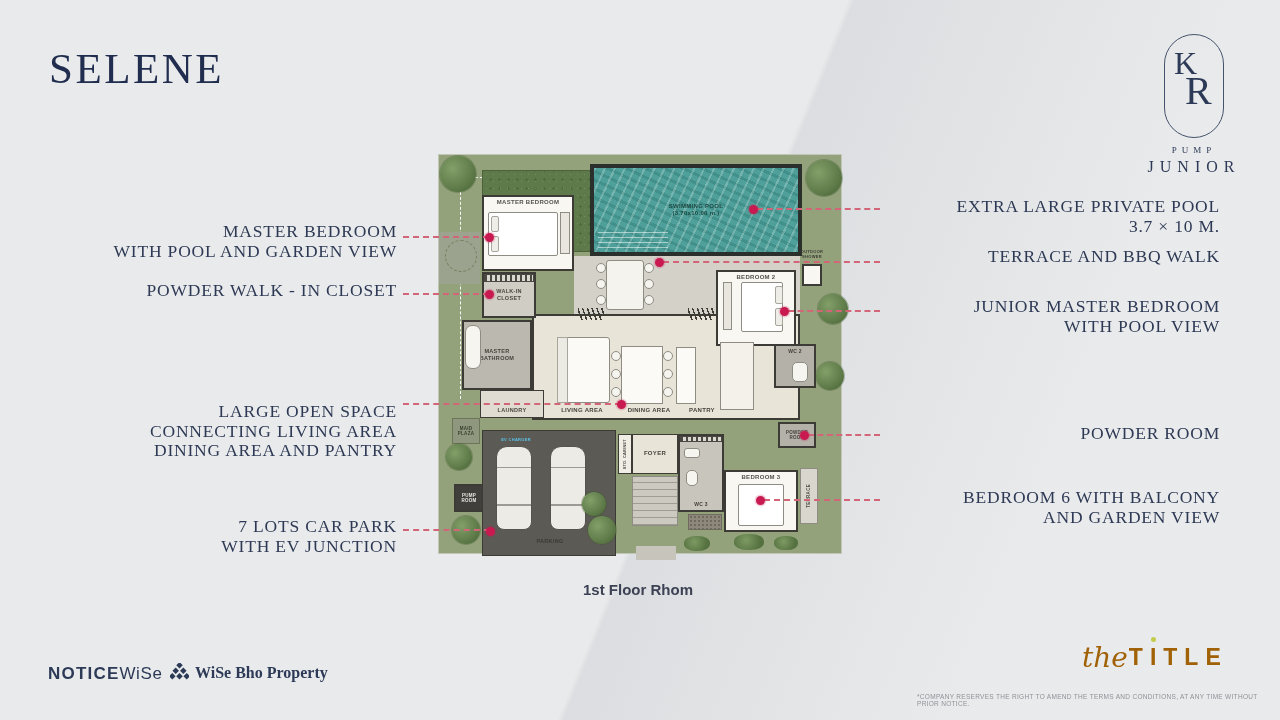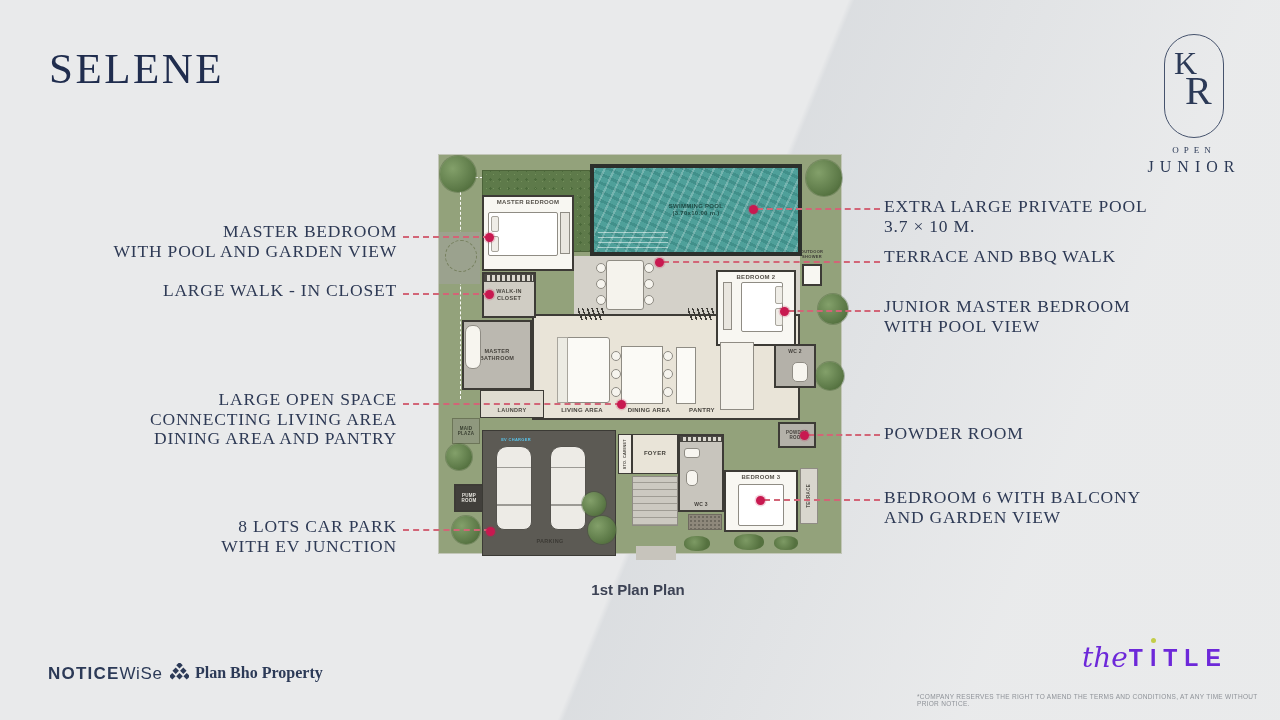--- a/index.html
+++ b/index.html
@@ -16,30 +16,30 @@
   .pill .mk,.pill .mr{position:absolute;font-family:"Liberation Serif","DejaVu Serif",serif;color:#2c3a57;}
   .pill .mk{font-size:32px;left:9px;top:10px;}
   .pill .mr{font-size:40px;left:20px;top:32px;}
   .brand .villa{margin-top:7px;font-size:9px;letter-spacing:5px;font-family:"Liberation Serif",serif;}
   .brand .kirara{margin-top:3px;font-size:16px;letter-spacing:6px;font-family:"Liberation Serif",serif;}
   
   .callout{position:absolute;z-index:4;white-space:pre-line;
        font-family:"Liberation Serif","DejaVu Serif",serif;font-size:17.5px;line-height:19.5px;
        color:#2e3a55;letter-spacing:0.8px;}
   .callout.L{right:883px;text-align:right;width:330px;}
-  .callout.R{left:884px;text-align:left;width:360px;}
+  .callout.R{left:860px;text-align:right;width:360px;}
   
   .caption{position:absolute;left:538px;top:581px;width:200px;text-align:center;z-index:3;
        font-size:15px;font-weight:700;color:#3c4254;}
   
   .aw{position:absolute;left:48px;top:664px;z-index:3;color:#2c3a57;font-size:17px;letter-spacing:1.2px;}
   .aw .p1{font-weight:600;} .aw .p2{font-weight:500;letter-spacing:0.6px;}
   .rb{position:absolute;left:170px;top:663px;z-index:3;display:flex;align-items:center;gap:6px;color:#2c3a57;}
   .rb .rb-name{font-family:"Liberation Serif",serif;font-weight:700;font-size:16px;}
-  .ttl{position:absolute;left:1082px;top:644px;z-index:3;display:flex;align-items:center;color:#6d28d9;}
+  .ttl{position:absolute;left:1082px;top:644px;z-index:3;display:flex;align-items:flex-start;color:#a16207;}
   .ttl .scr{font-family:"DejaVu Serif",serif;font-style:italic;font-size:28px;line-height:28px;margin-right:1px;}
   .ttl .caps{font-size:23px;font-weight:700;letter-spacing:7px;line-height:26px;}
   .ttl-i{position:relative;}
   .ttl-dot{position:absolute;left:1px;top:-7px;width:5px;height:5px;border-radius:50%;background:#c3cd49;}
   .disclaimer{position:absolute;left:917px;top:693px;z-index:3;font-size:6.5px;letter-spacing:0.3px;color:#8e9298;}
   
   #plan{position:absolute;left:438px;top:148px;width:408px;height:412px;z-index:1;}
   .pa{position:absolute;box-sizing:border-box;display:flex;align-items:center;justify-content:center;}
   .pl{white-space:pre-line;text-align:center;line-height:1.2;letter-spacing:0.3px;
       font-family:"Liberation Sans",sans-serif;font-weight:700;}
@@ -82,31 +82,31 @@
 
 <div class="sheen"></div>
 
 <div class="headline">SELENE</div>
 
 <div class="brand">
   <div class="pill">
     <span class="mk">K</span>
     <span class="mr">R</span>
   </div>
-  <div class="villa">OPEN</div>
+  <div class="villa">PUMP</div>
   <div class="kirara">JUNIOR</div>
 </div>
 
 <div class="callout L" style="top:222px">MASTER BEDROOM
 WITH POOL AND GARDEN VIEW</div>
-<div class="callout L" style="top:281px">LARGE WALK - IN CLOSET</div>
-<div class="callout L" style="top:390px">LARGE OPEN SPACE
+<div class="callout L" style="top:281px">POWDER WALK - IN CLOSET</div>
+<div class="callout L" style="top:402px">LARGE OPEN SPACE
 CONNECTING LIVING AREA
 DINING AREA AND PANTRY</div>
-<div class="callout L" style="top:517px">8 LOTS CAR PARK
+<div class="callout L" style="top:517px">7 LOTS CAR PARK
 WITH EV JUNCTION</div>
 
 <div class="callout R" style="top:197px">EXTRA LARGE PRIVATE POOL
 3.7 × 10 M.</div>
 <div class="callout R" style="top:247px">TERRACE AND BBQ WALK</div>
 <div class="callout R" style="top:297px">JUNIOR MASTER BEDROOM
 WITH POOL VIEW</div>
 <div class="callout R" style="top:424px">POWDER ROOM</div>
 <div class="callout R" style="top:488px">BEDROOM 6 WITH BALCONY
 AND GARDEN VIEW</div>
@@ -260,36 +260,36 @@
     <div class="marker" style="left: 748.5px; top: 204.5px;"></div>
     <div class="marker" style="left: 654.5px; top: 257.5px;"></div>
     <div class="marker" style="left: 484.5px; top: 289.5px;"></div>
     <div class="marker" style="left: 779.5px; top: 306.5px;"></div>
     <div class="marker" style="left: 616.5px; top: 399.5px;"></div>
     <div class="marker" style="left: 799.5px; top: 430.5px;"></div>
     <div class="marker" style="left: 755.5px; top: 495.5px;"></div>
     <div class="marker" style="left: 485.5px; top: 526.5px;"></div>
   </div>
 
-<div class="caption">1st Plan Plan</div>
+<div class="caption">1st Floor Rhom</div>
 
 <div class="aw"><span class="p1">NOTICE</span><span class="p2">WiSe</span></div>
 
 <div class="rb">
   <svg width="19" height="20" viewBox="0 0 19 20">
     <g fill="#2c3a57">
       <rect x="7.2" y="0" width="4.6" height="4.6" transform="rotate(45 9.5 2.3)"></rect>
       <rect x="3.4" y="5.4" width="4.6" height="4.6" transform="rotate(45 5.7 7.7)"></rect>
       <rect x="11" y="5.4" width="4.6" height="4.6" transform="rotate(45 13.3 7.7)"></rect>
       <rect x="0" y="11" width="4.6" height="4.6" transform="rotate(45 2.3 13.3)"></rect>
       <rect x="7.2" y="11" width="4.6" height="4.6" transform="rotate(45 9.5 13.3)"></rect>
       <rect x="14.4" y="11" width="4.6" height="4.6" transform="rotate(45 16.7 13.3)"></rect>
     </g>
   </svg>
-  <span class="rb-name">Plan Bho Property</span>
+  <span class="rb-name">WiSe Bho Property</span>
 </div>
 
 <div class="ttl">
   <span class="scr">the</span>
   <span class="caps"><span>T</span><span class="ttl-i"><span>I</span><span class="ttl-dot"></span></span><span>TLE</span></span>
 </div>
 
 <div class="disclaimer">*COMPANY RESERVES THE RIGHT TO AMEND THE TERMS AND CONDITIONS, AT ANY TIME WITHOUT PRIOR NOTICE.</div>
 
 </body></html>

